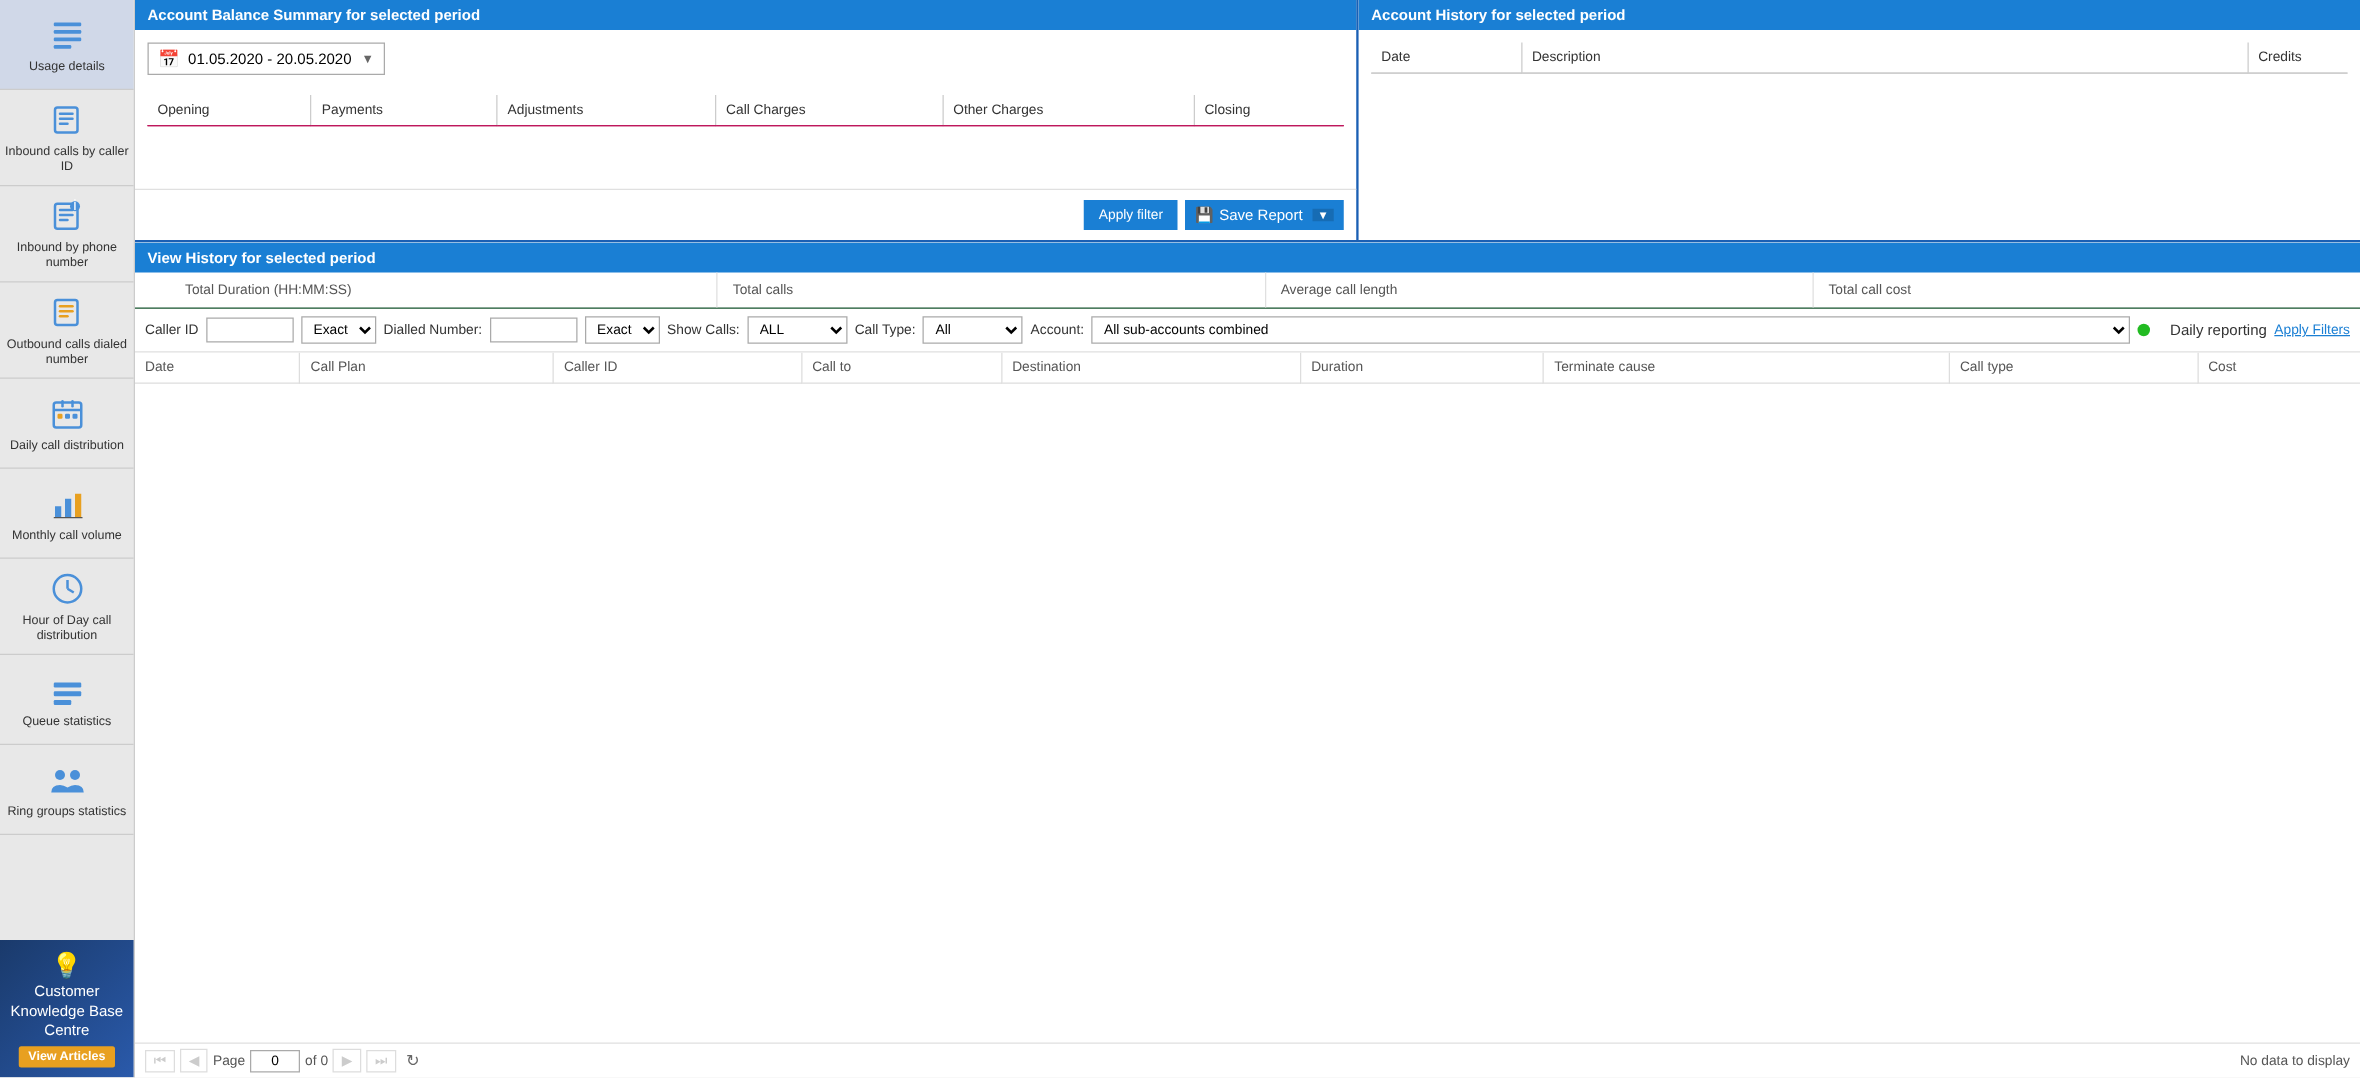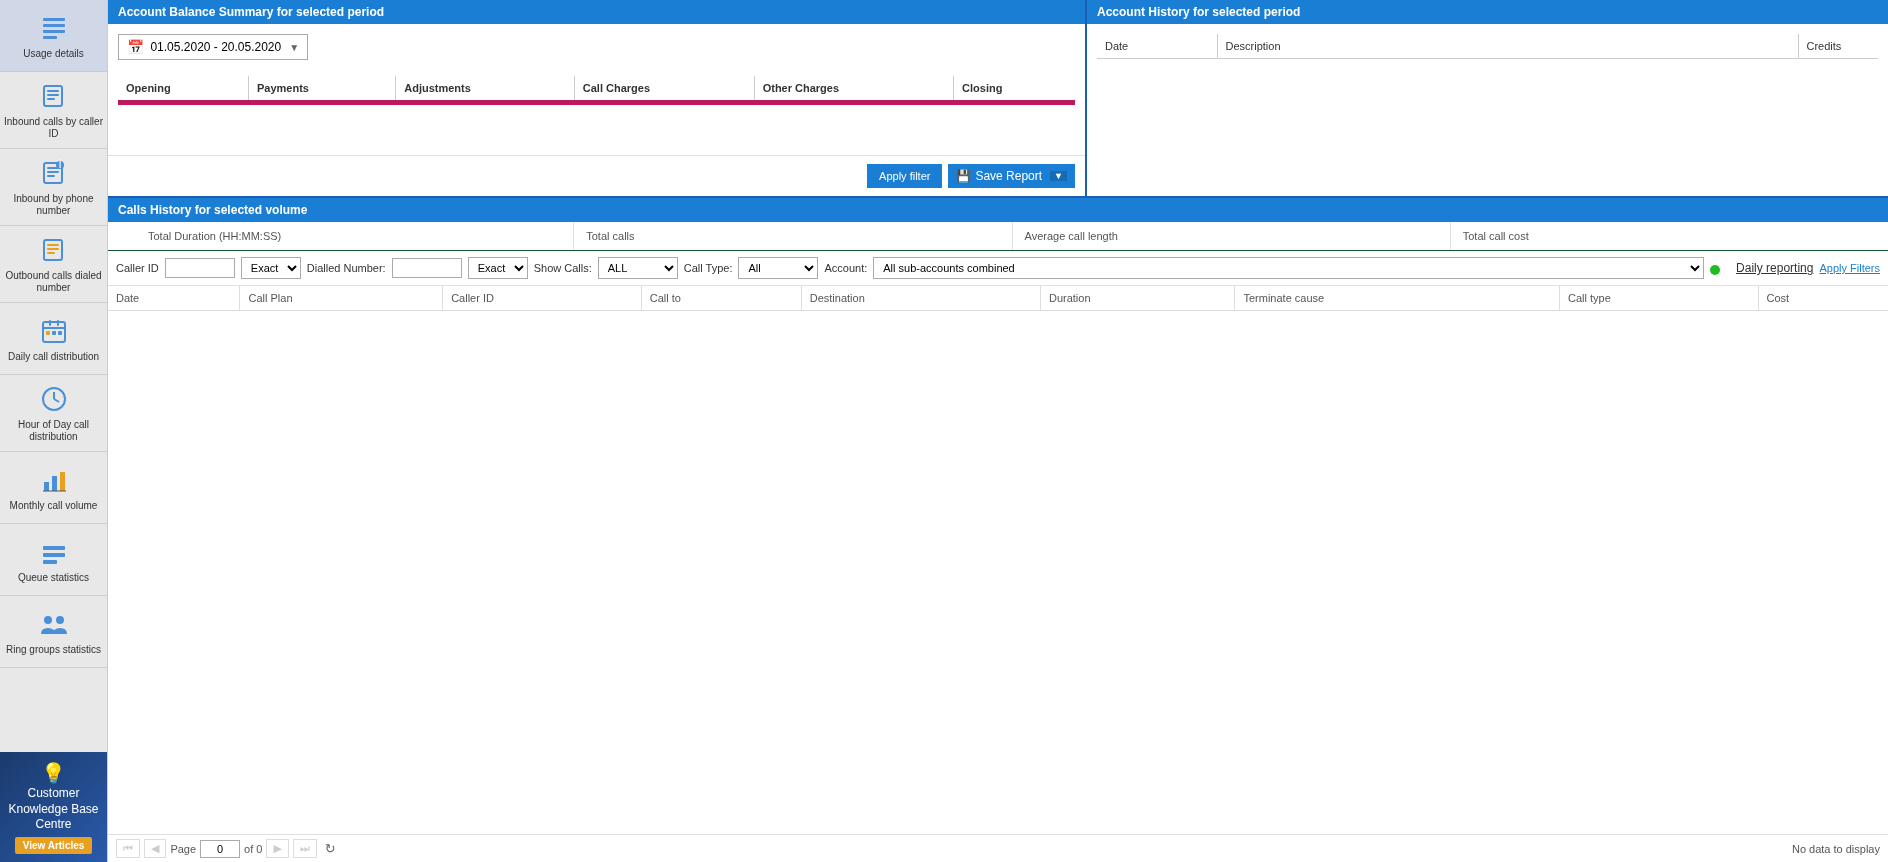--- a/index.html
+++ b/index.html
@@ -126,26 +126,26 @@
       font-size: 10px;
       color: #666;
     }
 
     
     .balance-table {
       width: 100%;
       border-collapse: collapse;
     }
     .balance-table th {
-      border-bottom: 5px solid #be185d;
+      border-bottom: 1px solid #be185d;
       border-right: 1px solid #ccc;
       padding: 6px 8px;
       text-align: left;
       color: #333;
-      font-weight: bold;
+      font-weight: normal;
       font-size: 11px;
     }
     .balance-table th:last-child { border-right: none; }
     .balance-table td { padding: 20px 8px; }
 
     
     .filter-actions {
       display: flex;
       justify-content: flex-end;
       padding: 8px 10px;
@@ -259,26 +259,25 @@
       border: 1px solid #aaa;
       padding: 3px 5px;
       font-size: 11px;
       background: white;
       cursor: pointer;
       flex: 1;
       min-width: 120px;
     }
     .daily-reporting {
       display: flex;
-      align-items: flex-end;
+      align-items: center;
       gap: 16px;
       font-size: 11px;
       color: #333;
       margin-left: auto;
-      text-decoration: underline;
     }
     .green-dot {
       width: 10px;
       height: 10px;
       background: #22bb22;
       border-radius: 50%;
       display: inline-block;
     }
     .btn-apply-filters {
       background: none;
@@ -419,38 +418,38 @@
         <rect x="12" y="14" width="4" height="4" rx="1" fill="#4a90d9"></rect>
         <rect x="18" y="14" width="4" height="4" rx="1" fill="#4a90d9"></rect>
       </svg>
     </div>
     <span class="sidebar-label">Daily call distribution</span>
   </div>
 
   <div class="sidebar-item">
     <div class="sidebar-icon">
       <svg width="28" height="28" viewBox="0 0 28 28">
-        <circle cx="14" cy="14" r="11" fill="none" stroke="#4a90d9" stroke-width="2"></circle>
-        <line x1="14" y1="7" x2="14" y2="14" stroke="#4a90d9" stroke-width="2"></line>
-        <line x1="14" y1="14" x2="19" y2="17" stroke="#4a90d9" stroke-width="2"></line>
-      </svg>
-    </div>
-    <span class="sidebar-label">Hour of Day call distribution</span>
-  </div>
-
-  <div class="sidebar-item">
-    <div class="sidebar-icon">
-      <svg width="28" height="28" viewBox="0 0 28 28">
         <rect x="4" y="16" width="5" height="9" fill="#4a90d9"></rect>
         <rect x="12" y="10" width="5" height="15" fill="#4a90d9"></rect>
         <rect x="20" y="6" width="5" height="19" fill="#e8a020"></rect>
         <line x1="3" y1="25" x2="26" y2="25" stroke="#555" stroke-width="1"></line>
       </svg>
     </div>
     <span class="sidebar-label">Monthly call volume</span>
+  </div>
+
+  <div class="sidebar-item">
+    <div class="sidebar-icon">
+      <svg width="28" height="28" viewBox="0 0 28 28">
+        <circle cx="14" cy="14" r="11" fill="none" stroke="#4a90d9" stroke-width="2"></circle>
+        <line x1="14" y1="7" x2="14" y2="14" stroke="#4a90d9" stroke-width="2"></line>
+        <line x1="14" y1="14" x2="19" y2="17" stroke="#4a90d9" stroke-width="2"></line>
+      </svg>
+    </div>
+    <span class="sidebar-label">Hour of Day call distribution</span>
   </div>
 
   <div class="sidebar-item">
     <div class="sidebar-icon">
       <svg width="28" height="28" viewBox="0 0 28 28">
         <rect x="3" y="8" width="22" height="4" rx="1" fill="#4a90d9"></rect>
         <rect x="3" y="15" width="22" height="4" rx="1" fill="#4a90d9"></rect>
         <rect x="3" y="22" width="14" height="4" rx="1" fill="#4a90d9"></rect>
       </svg>
     </div>
@@ -540,21 +539,21 @@
                 <td></td>
                 <td></td>
             </tr>
           </tbody>
         </table>
       </div>
     </div>
   </div>
 
   <div class="calls-history-section">
-    <div class="calls-header">Calls History for selected volume</div>
+    <div class="calls-header">View History for selected period</div>
 
     <div class="stats-row">
       <div class="stat-cell">Total Duration (HH:MM:SS)</div>
       <div class="stat-cell">Total calls</div>
       <div class="stat-cell">Average call length</div>
       <div class="stat-cell">Total call cost</div>
     </div>
 
     <div class="filters-row">
       <label class="filter-label">Caller ID</label>

